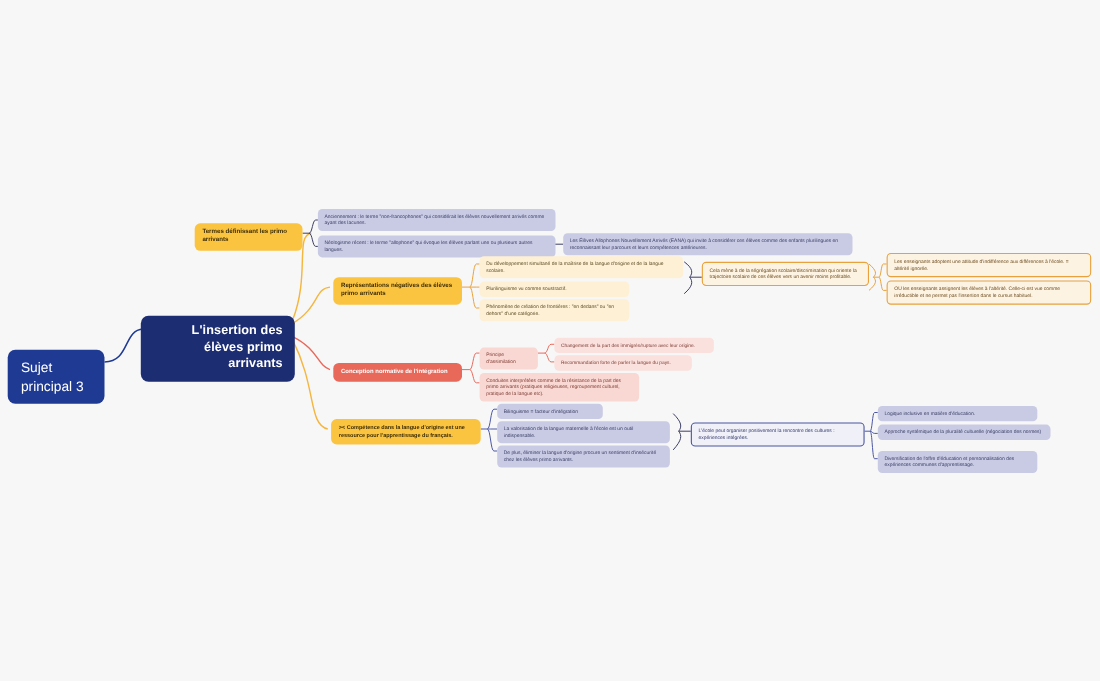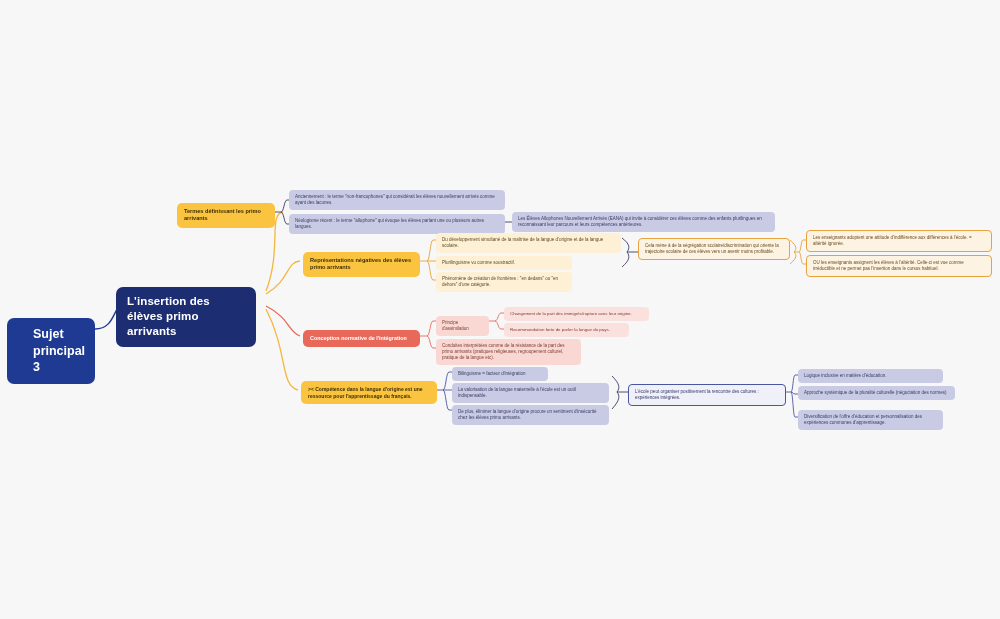--- a/index.html
+++ b/index.html
@@ -28,22 +28,22 @@
     font-size:11.5px;
     font-weight:bold;
     padding:7px 11px;
     border-radius:7px;
     letter-spacing:.1px;
   }
   .n-subject{
     background:#1f3a93;
     color:#ffffff;
     font-size:12.5px;
-    font-weight:bold;
-    padding:8px 26px;
+    font-weight:normal;
+    padding:8px 12px;
     border-radius:7px;
   }
 
   
   .n-amber{
     background:#fbc440;
     color:#3d2e06;
     font-size:5.6px;
     font-weight:bold;
     padding:5px 7px;
@@ -162,21 +162,21 @@
     <path d="M612,376 C620,384 620,388 617,392 C620,396 620,400 612,409" stroke="#3a3c63" stroke-width="0.9" fill="none"></path>
     <path d="M617,392 L628,392" stroke="#3a3c63" stroke-width="0.9" fill="none"></path>
 
     <path d="M786,392 L791,392 C793,392 793,375 795,375 L798,375" stroke="#4a55a2" stroke-width="0.9" fill="none"></path>
     <path d="M791,392 C793,392 793,394 795,394 L798,394" stroke="#4a55a2" stroke-width="0.9" fill="none"></path>
     <path d="M791,392 C793,392 793,417 795,417 L798,417" stroke="#4a55a2" stroke-width="0.9" fill="none"></path>
   </svg>
 
   <div class="node n-subject" style="left:7px;top:318px;width:88px;">Sujet principal 3</div>
 
-  <div class="node n-root" style="left:116px;top:287px;width:140px;text-align:left;">L'insertion des élèves primo arrivants</div>
+  <div class="node n-root" style="left:128px;top:287px;width:140px;text-align:right;">L'insertion des élèves primo arrivants</div>
 
   <div class="node n-amber" style="left:177px;top:203px;width:98px;">Termes définissant les primo arrivants</div>
 
   <div class="node n-peri" style="left:289px;top:190px;width:216px;">Anciennement : le terme "non-francophones" qui considérait les élèves nouvellement arrivés comme ayant des lacunes.</div>
 
   <div class="node n-peri" style="left:289px;top:214px;width:216px;">Néologisme récent : le terme "allophone" qui évoque les élèves parlant une ou plusieurs autres langues.</div>
 
   <div class="node n-peri" style="left:512px;top:212px;width:263px;">Les Élèves Allophones Nouvellement Arrivés (EANA) qui invite à considérer ces élèves comme des enfants plurilingues en reconnaissant leur parcours et leurs compétences antérieures.</div>
 
   <div class="node n-amber" style="left:303px;top:252px;width:117px;">Représentations négatives des élèves primo arrivants</div>

